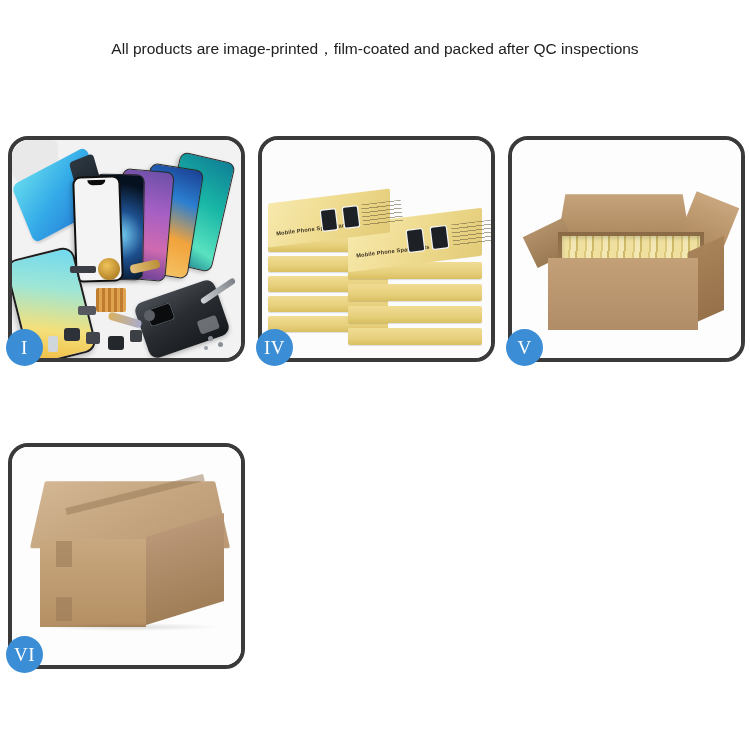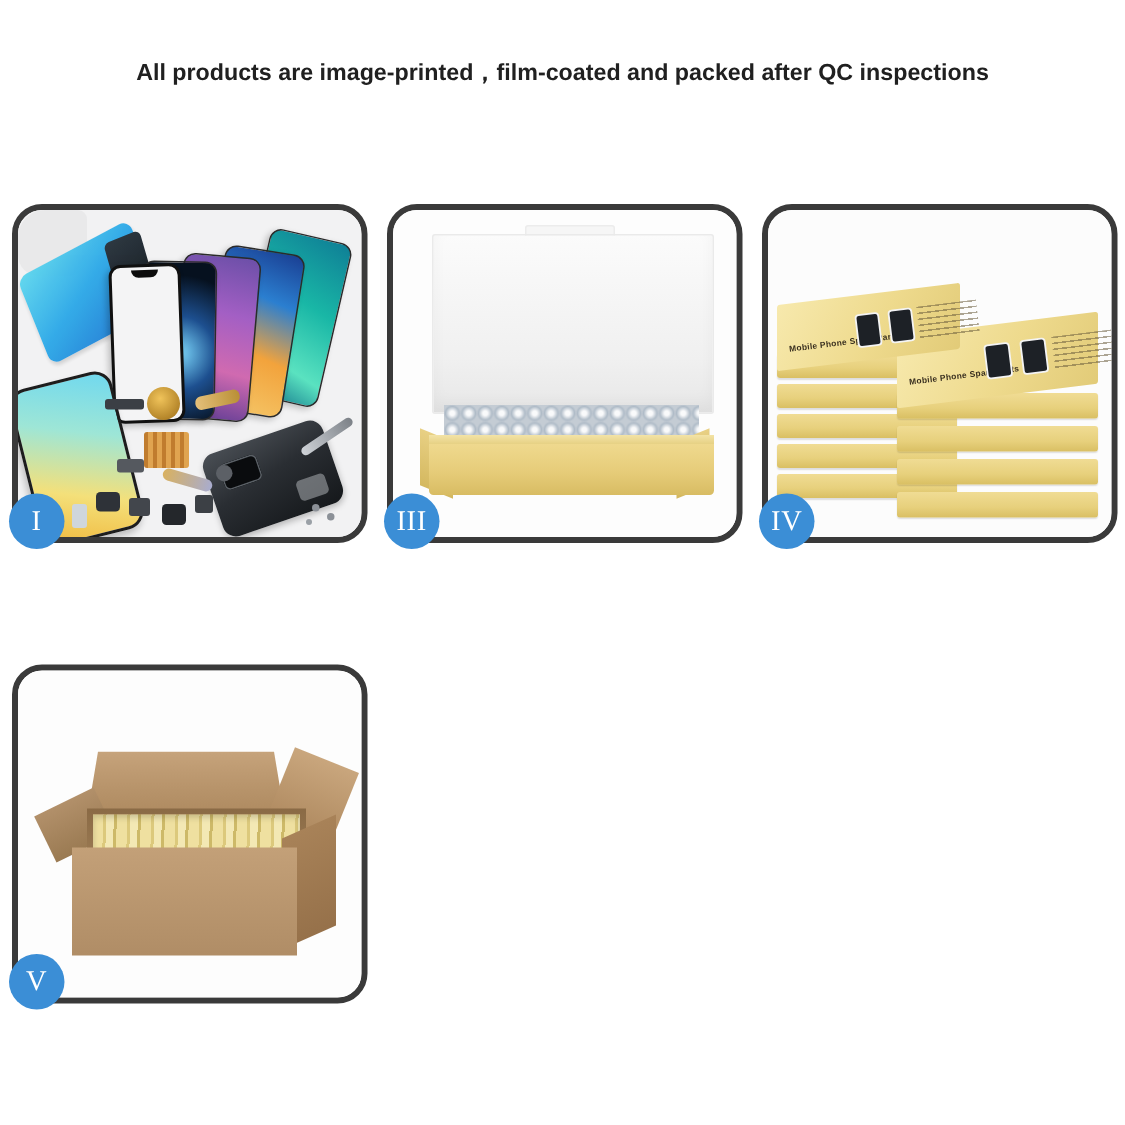--- a/index.html
+++ b/index.html
@@ -33,21 +33,20 @@
     line-height: 1.15;
     margin: 0;
     white-space: nowrap;
   }
   .subtitle {
     font-size: 15.5px;
     color: #202020;
     margin: 10px 0 0 0;
     line-height: 1.2;
     white-space: nowrap;
-    font-weight: bold;
   }
 
   
   .grid {
     position: absolute;
     left: 8px;
     top: 136px;
     width: 734px;
     display: grid;
     grid-template-columns: repeat(3, 237px);
@@ -378,34 +377,20 @@
           <div class="c-hand"></div>
           <div class="chip c-scr1"></div>
           <div class="chip c-scr2"></div>
           <div class="chip c-scr3"></div>
         </div>
       </div>
       <div class="badge">I</div>
     </div>
 
 
-    <div class="panel">
-      <div class="panel-inner">
-        <div class="scene-flat">
-          <div class="lid-tab"></div>
-          <div class="lid-back"></div>
-          <div class="box-fill"></div>
-          <div class="box-left-flap"></div>
-          <div class="box-right-flap"></div>
-          <div class="box-rim"></div>
-          <div class="box-front"></div>
-        </div>
-      </div>
-      <div class="badge">III</div>
-    </div>
 
     <div class="panel">
       <div class="panel-inner">
         <div class="scene-stack">
 
           <div class="sbox" style="left:6px;  top:176px; width:120px; height:16px;"></div>
           <div class="sbox" style="left:6px;  top:156px; width:120px; height:16px;"></div>
           <div class="sbox" style="left:6px;  top:136px; width:120px; height:16px;"></div>
           <div class="sbox" style="left:6px;  top:116px; width:120px; height:16px;"></div>
           <div class="sbox" style="left:6px;  top:96px;  width:120px; height:16px;"></div>
@@ -440,15 +425,29 @@
           <div class="ct-interior"></div>
           <div class="ct-contents"></div>
           <div class="ct-flap ct-flap-front"></div>
           <div class="ct-side"></div>
           <div class="ct-body"></div>
         </div>
       </div>
       <div class="badge">V</div>
     </div>
 
+    <div class="panel">
+      <div class="panel-inner">
+        <div class="scene-sealed">
+          <div class="sc-top"></div>
+          <div class="sc-seam"></div>
+          <div class="sc-right"></div>
+          <div class="sc-front"></div>
+          <div class="sc-tape1"></div>
+          <div class="sc-tape2"></div>
+          <div class="sc-shadow"></div>
+        </div>
+      </div>
+      <div class="badge">VI</div>
+    </div>
 
   </div>
 </div>
 
 </body></html>

